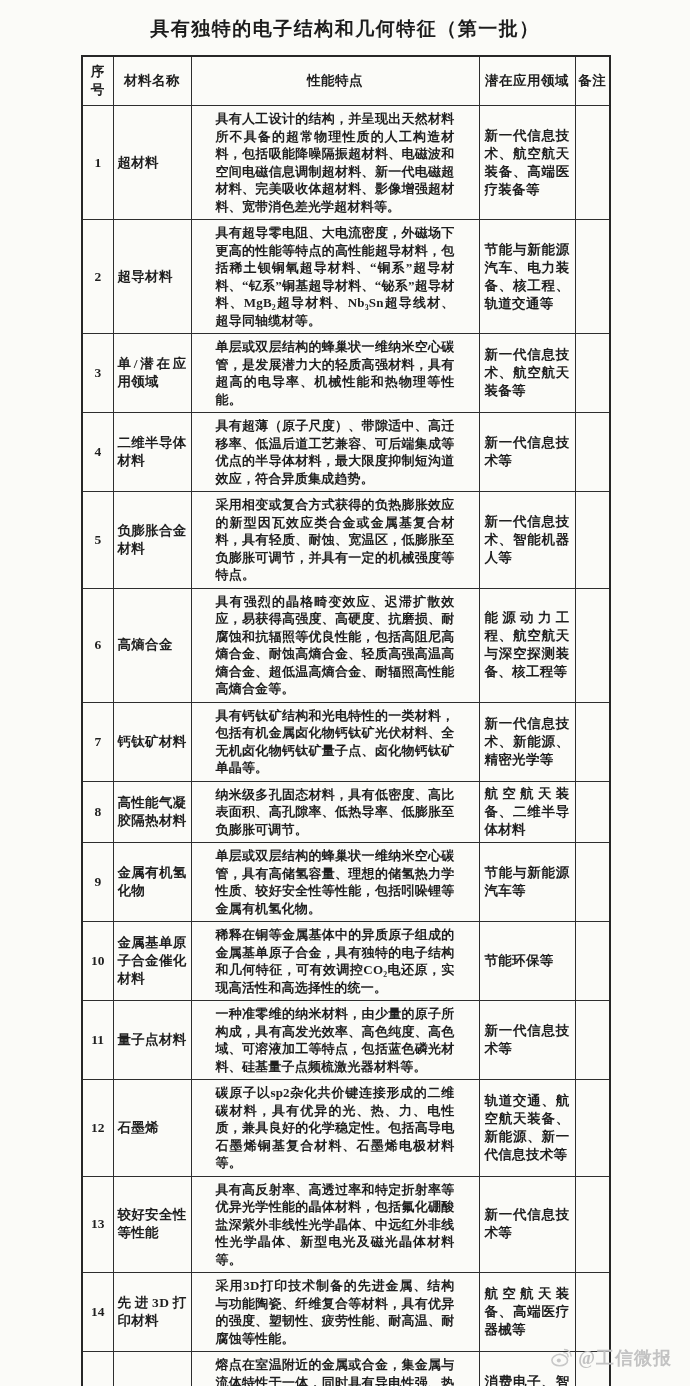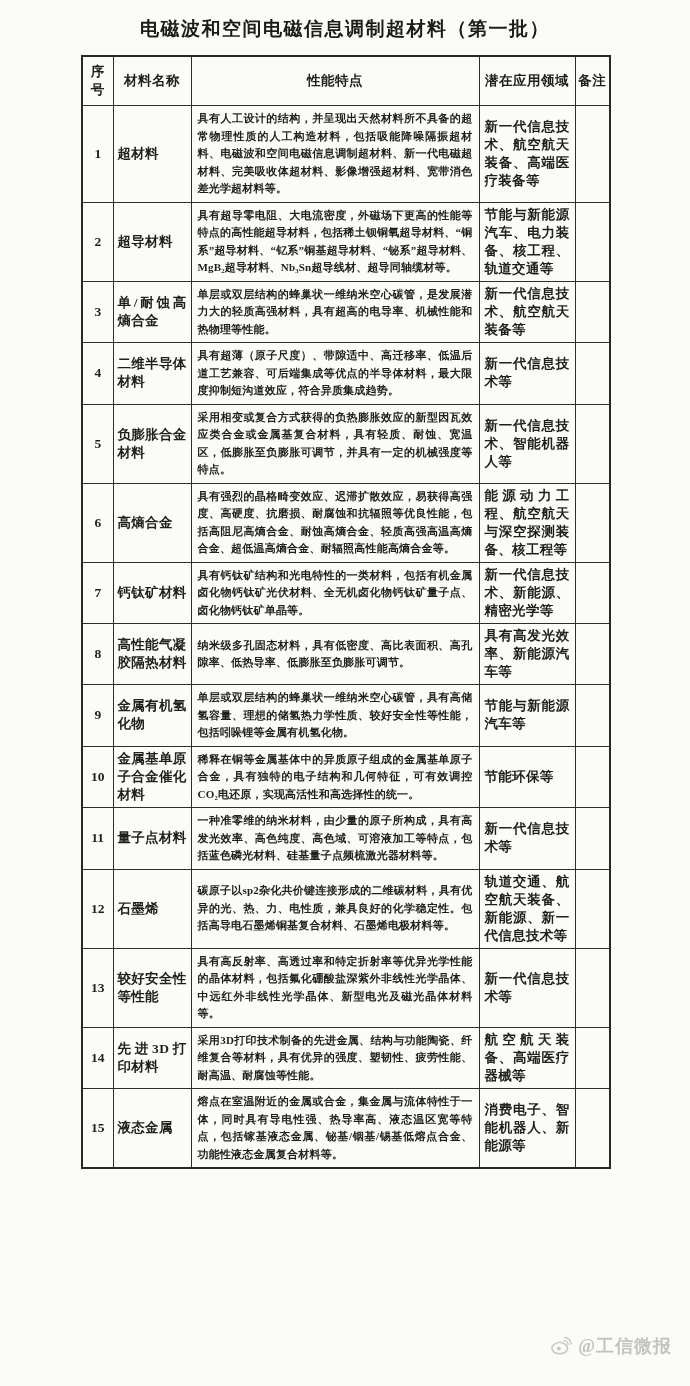--- a/index.html
+++ b/index.html
@@ -55,22 +55,22 @@
   }
   td.cell-name{
     font-size:13.5px;
     padding:3px 4px;
     text-align:justify;
     text-align-last:left;
     line-height:18px;
     letter-spacing:.3px;
   }
   td.cell-feat{
-    font-size:11px;
-    padding:4px 6px;
+    font-size:13px;
+    padding:4px 24px;
     line-height:17.5px;
     text-align:justify;
     letter-spacing:.2px;
   }
   td.cell-app{
     font-size:13.5px;
     padding:3px 5px;
     line-height:18px;
     text-align:justify;
     letter-spacing:.3px;
@@ -80,38 +80,38 @@
   .footnote{
     font-size:13px;
     font-weight:600;
     letter-spacing:.8px;
     margin-top:9px;
     text-align:left;
   }
   .watermark{
     position:absolute;
     right:18px;
-    bottom:28px;
+    bottom:16px;
     display:flex;
     align-items:center;
     gap:5px;
     color:#c3c3c3;
     font-size:18px;
     font-weight:bold;
     letter-spacing:1px;
     user-select:none;
   }
   .watermark svg{display:block;opacity:.9;}
 </style>
 </head>
 <body>
 
 <div class="page">
 
-  <h1 class="doc-title">电磁波和空间电磁信息调制超材料（第一批）</h1>
+  <h1 class="doc-title">具有独特的电子结构和几何特征（第一批）</h1>
 
   <table class="catalog">
     <colgroup>
       <col class="c-no">
         <col class="c-name">
         <col class="c-feat">
         <col class="c-app">
         <col class="c-remark">
     </colgroup>
     <thead>
@@ -133,21 +133,21 @@
   </tr>
         <tr>
     <td class="cell-no">2</td>
     <td class="cell-name">超导材料</td>
     <td class="cell-feat">具有超导零电阻、大电流密度，外磁场下更高的性能等特点的高性能超导材料，包括稀土钡铜氧超导材料、“铜系”超导材料、“钇系”铜基超导材料、“铋系”超导材料、MgB₂超导材料、Nb₃Sn超导线材、超导同轴缆材等。</td>
     <td class="cell-app">节能与新能源汽车、电力装备、核工程、轨道交通等</td>
     <td class="cell-remark"></td>
   </tr>
         <tr>
     <td class="cell-no">3</td>
-    <td class="cell-name">单/耐蚀高熵合金</td>
+    <td class="cell-name">单/潜在应用领域</td>
     <td class="cell-feat">单层或双层结构的蜂巢状一维纳米空心碳管，是发展潜力大的轻质高强材料，具有超高的电导率、机械性能和热物理等性能。</td>
     <td class="cell-app">新一代信息技术、航空航天装备等</td>
     <td class="cell-remark"></td>
   </tr>
         <tr>
     <td class="cell-no">4</td>
     <td class="cell-name">二维半导体材料</td>
     <td class="cell-feat">具有超薄（原子尺度）、带隙适中、高迁移率、低温后道工艺兼容、可后端集成等优点的半导体材料，最大限度抑制短沟道效应，符合异质集成趋势。</td>
     <td class="cell-app">新一代信息技术等</td>
     <td class="cell-remark"></td>
@@ -170,21 +170,21 @@
     <td class="cell-no">7</td>
     <td class="cell-name">钙钛矿材料</td>
     <td class="cell-feat">具有钙钛矿结构和光电特性的一类材料，包括有机金属卤化物钙钛矿光伏材料、全无机卤化物钙钛矿量子点、卤化物钙钛矿单晶等。</td>
     <td class="cell-app">新一代信息技术、新能源、精密光学等</td>
     <td class="cell-remark"></td>
   </tr>
         <tr>
     <td class="cell-no">8</td>
     <td class="cell-name">高性能气凝胶隔热材料</td>
     <td class="cell-feat">纳米级多孔固态材料，具有低密度、高比表面积、高孔隙率、低热导率、低膨胀至负膨胀可调节。</td>
-    <td class="cell-app">具有高发光效率、新能源汽车等</td>
+    <td class="cell-app">航空航天装备、二维半导体材料</td>
     <td class="cell-remark"></td>
   </tr>
         <tr>
     <td class="cell-no">9</td>
     <td class="cell-name">金属有机氢化物</td>
     <td class="cell-feat">单层或双层结构的蜂巢状一维纳米空心碳管，具有高储氢容量、理想的储氢热力学性质、较好安全性等性能，包括吲哚锂等金属有机氢化物。</td>
     <td class="cell-app">节能与新能源汽车等</td>
     <td class="cell-remark"></td>
   </tr>
         <tr>

